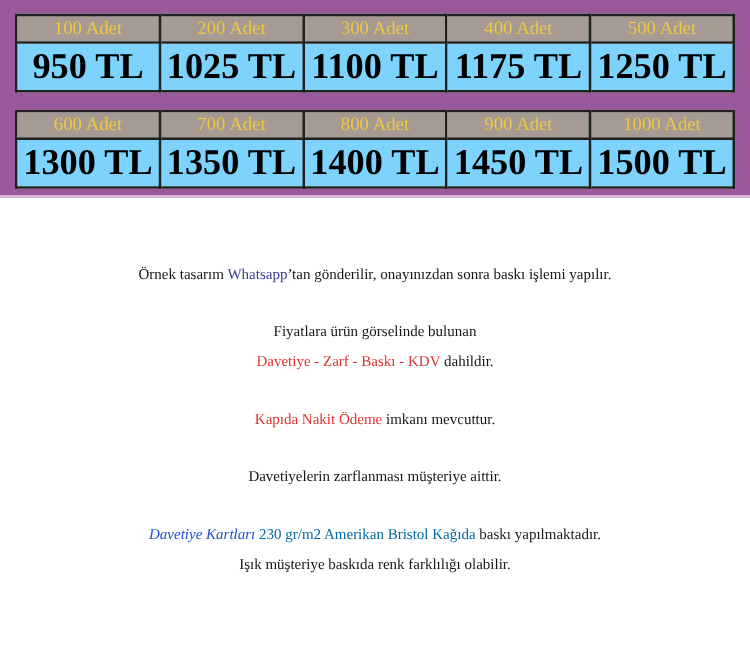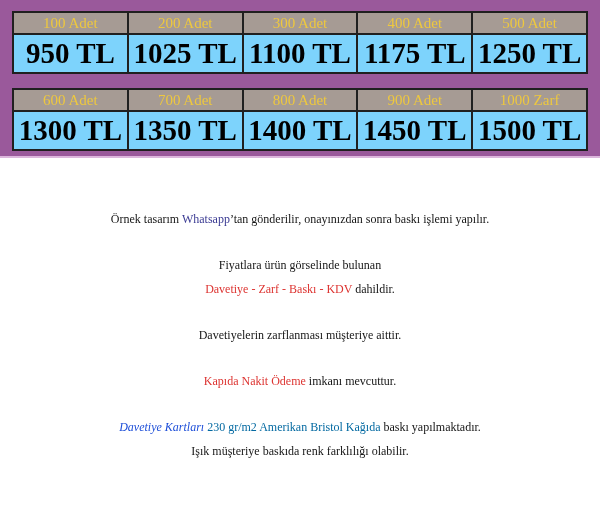--- a/index.html
+++ b/index.html
@@ -88,33 +88,33 @@
           </tr>
         </tbody>
       </table>
       <table class="price-table">
         <tbody>
           <tr>
             <td class="qty-cell">600 Adet</td>
             <td class="qty-cell">700 Adet</td>
             <td class="qty-cell">800 Adet</td>
             <td class="qty-cell">900 Adet</td>
-            <td class="qty-cell">1000 Zarf</td>
+            <td class="qty-cell">1000 Adet</td>
           </tr>
           <tr>
             <td class="price-cell">1300 TL</td>
             <td class="price-cell">1350 TL</td>
             <td class="price-cell">1400 TL</td>
             <td class="price-cell">1450 TL</td>
             <td class="price-cell">1500 TL</td>
           </tr>
         </tbody>
       </table>
     </div>
 </div>
 
 <div class="notes">
     <p class="note"><span style="color: rgb(22, 22, 22);">Örnek tasarım </span><span style="color: rgb(59, 59, 147);">Whatsapp</span><span style="color: rgb(22, 22, 22);">’tan gönderilir, onayınızdan sonra baskı işlemi yapılır.</span></p>
     <p class="note"><span style="color: rgb(22, 22, 22);">Fiyatlara ürün görselinde bulunan</span><br><span style="color: rgb(221, 52, 49);">Davetiye - Zarf - Baskı - KDV</span><span style="color: rgb(22, 22, 22);"> dahildir.</span></p>
+    <p class="note"><span style="color: rgb(221, 52, 49);">Kapıda Nakit Ödeme</span><span style="color: rgb(22, 22, 22);"> imkanı mevcuttur.</span></p>
     <p class="note"><span style="color: rgb(22, 22, 22);">Davetiyelerin zarflanması müşteriye aittir.</span></p>
-    <p class="note"><span style="color: rgb(221, 52, 49);">Kapıda Nakit Ödeme</span><span style="color: rgb(22, 22, 22);"> imkanı mevcuttur.</span></p>
     <p class="note"><span style="color: #1d4ed8; font-style: italic;">Davetiye Kartları </span><span style="color: #0369a1;">230 gr/m2 Amerikan Bristol Kağıda</span><span style="color: rgb(22, 22, 22);"> baskı yapılmaktadır.</span><br><span style="color: rgb(22, 22, 22);">Işık müşteriye baskıda renk farklılığı olabilir.</span></p>
   </div>
 
 </body></html>

